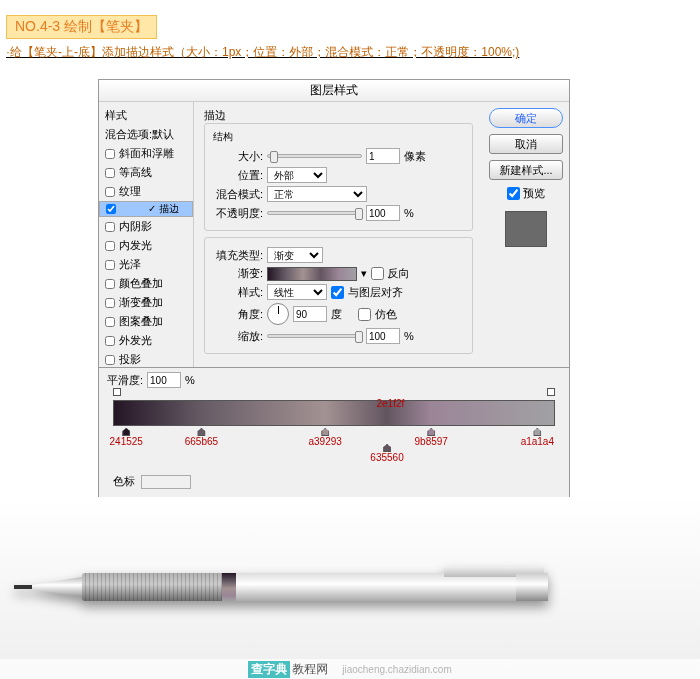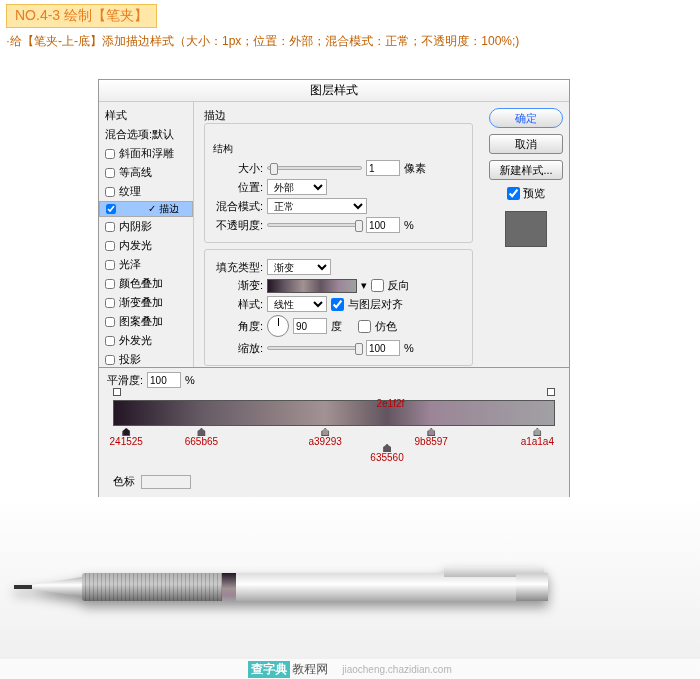--- a/index.html
+++ b/index.html
@@ -1,33 +1,33 @@
 <!DOCTYPE html>
 <html><head>
 <meta charset="utf-8">
 <style>
   * { box-sizing: border-box; margin: 0; padding: 0; font-family: "Microsoft YaHei", Arial, sans-serif; }
   body { width: 700px; height: 679px; background: #fff; position: relative; overflow: hidden; }
 
-  .header { padding: 4px 6px; }
+  .header { padding: 15px 6px; text-decoration: underline; }
   .step-tag { display: inline-block; background: #ffe7a8; border: 1px solid #f0c050; color: #e67e22; padding: 2px 8px; font-size: 14px; }
   .desc-lines { margin-top: 4px; font-size: 12px; line-height: 18px; color: #c06000; }
   .desc-lines .line2 { padding-left: 158px; }
 
   .dialog { position: absolute; left: 98px; top: 79px; width: 472px; background: #f0f0f0; border: 1px solid #999; font-size: 11px; }
   .dialog-title { text-align: center; background: linear-gradient(#fff, #eee); border-bottom: 1px solid #ccc; padding: 2px 0; font-size: 12px; }
   .dialog-body { display: flex; }
   .styles-col { width: 95px; border-right: 1px solid #ccc; padding: 4px 0; }
   .styles-col .col-title { padding: 2px 6px; }
   .styles-col .row { padding: 2px 6px; display: flex; align-items: center; gap: 4px; }
   .styles-col .row.sel { background: #9ec7ff; gap: 32px; }
   .styles-col input[type=checkbox] { width: 10px; height: 10px; }
   .main-col { flex: 1; padding: 6px 10px; }
   .fieldset { border: 1px solid #ccc; border-radius: 3px; padding: 6px 8px; margin-bottom: 6px; }
-  .fieldset .legend { font-size: 10px; margin-bottom: 4px; margin-top: 12px; }
+  .fieldset .legend { font-size: 10px; margin-bottom: 4px; }
   .form-row { display: flex; align-items: center; gap: 4px; margin: 3px 0; }
   .form-row .label { width: 50px; text-align: right; }
   .slider { flex: 0 0 auto; width: 95px; height: 4px; background: #ddd; border: 1px solid #aaa; border-radius: 2px; position: relative; }
   .slider .thumb { position: absolute; top: -4px; width: 8px; height: 12px; background: #eee; border: 1px solid #888; border-radius: 2px; }
   .num { width: 34px; height: 16px; border: 1px solid #aaa; font-size: 10px; padding: 0 2px; }
   .sel { height: 16px; border: 1px solid #aaa; font-size: 10px; background: #fff; padding: 0 2px; }
   .dial { width: 22px; height: 22px; border: 1px solid #888; border-radius: 50%; position: relative; background: #fff; }
   .dial::after { content: ''; position: absolute; left: 50%; top: 2px; width: 1px; height: 8px; background: #000; }
   .grad-swatch { flex: 0 0 auto; width: 90px; height: 14px; background: linear-gradient(90deg, #241525, #665b65, #a39293, #635560, #9b8597, #a1a1a4); border: 1px solid #555; }
   .btn-col { width: 86px; padding: 6px; display: flex; flex-direction: column; gap: 6px; align-items: center; }
@@ -157,21 +157,21 @@
               <span class="thumb" style="left:87px"></span>
             </span>
           <input class="num" value="100" style="">
           <span>%</span>
         </div>
       </div>
 
       <div class="fieldset">
         <div class="form-row">
           <span class="label">填充类型:</span>
-          <select class="sel" style="width:64px"><option>渐变</option></select>
+          <select class="sel" style="width:56px"><option>渐变</option></select>
         </div>
         <div class="form-row">
           <span class="label">渐变:</span>
           <span class="grad-swatch"></span>
           <span>▾</span>
           <input type="checkbox" style="">
           <span>反向</span>
         </div>
         <div class="form-row">
           <span class="label">样式:</span>

